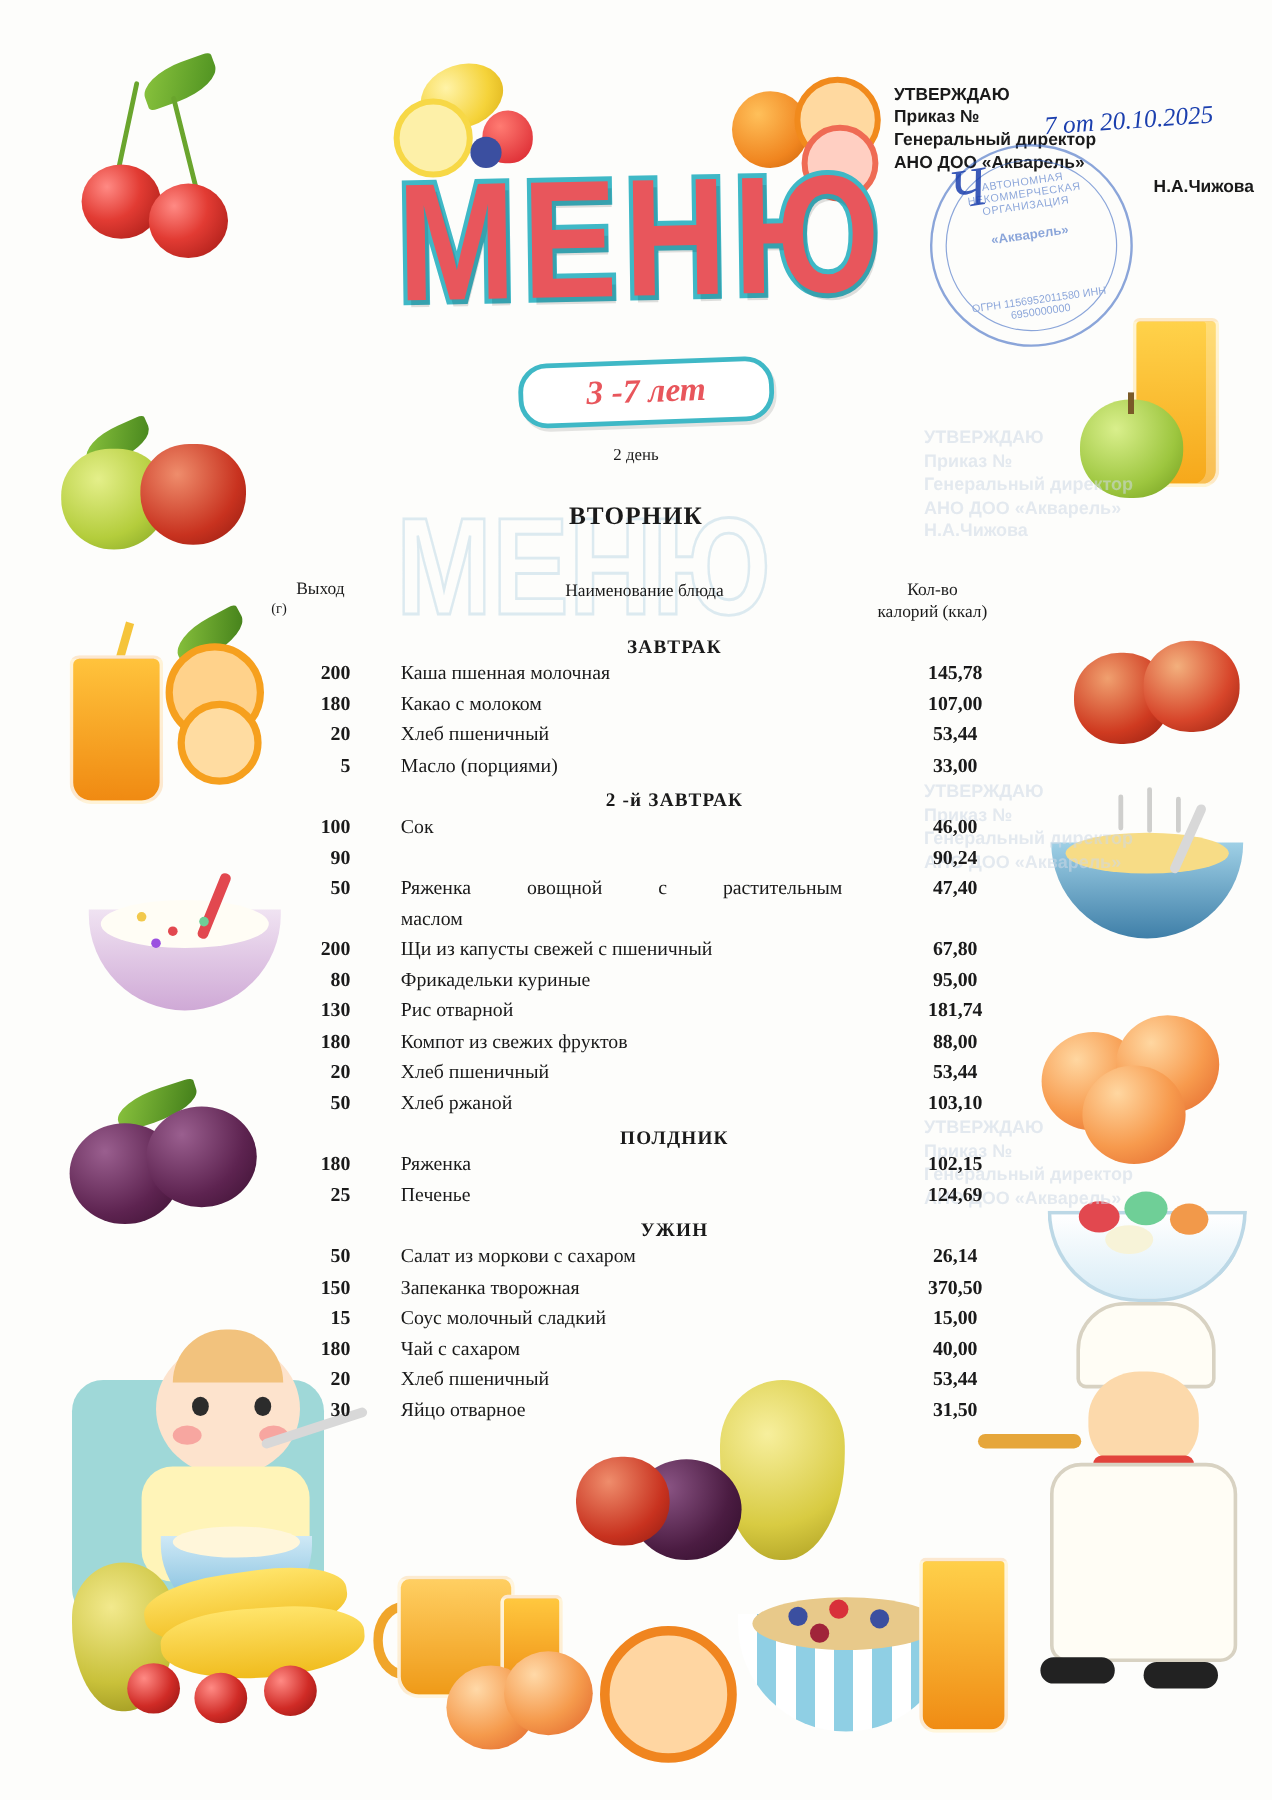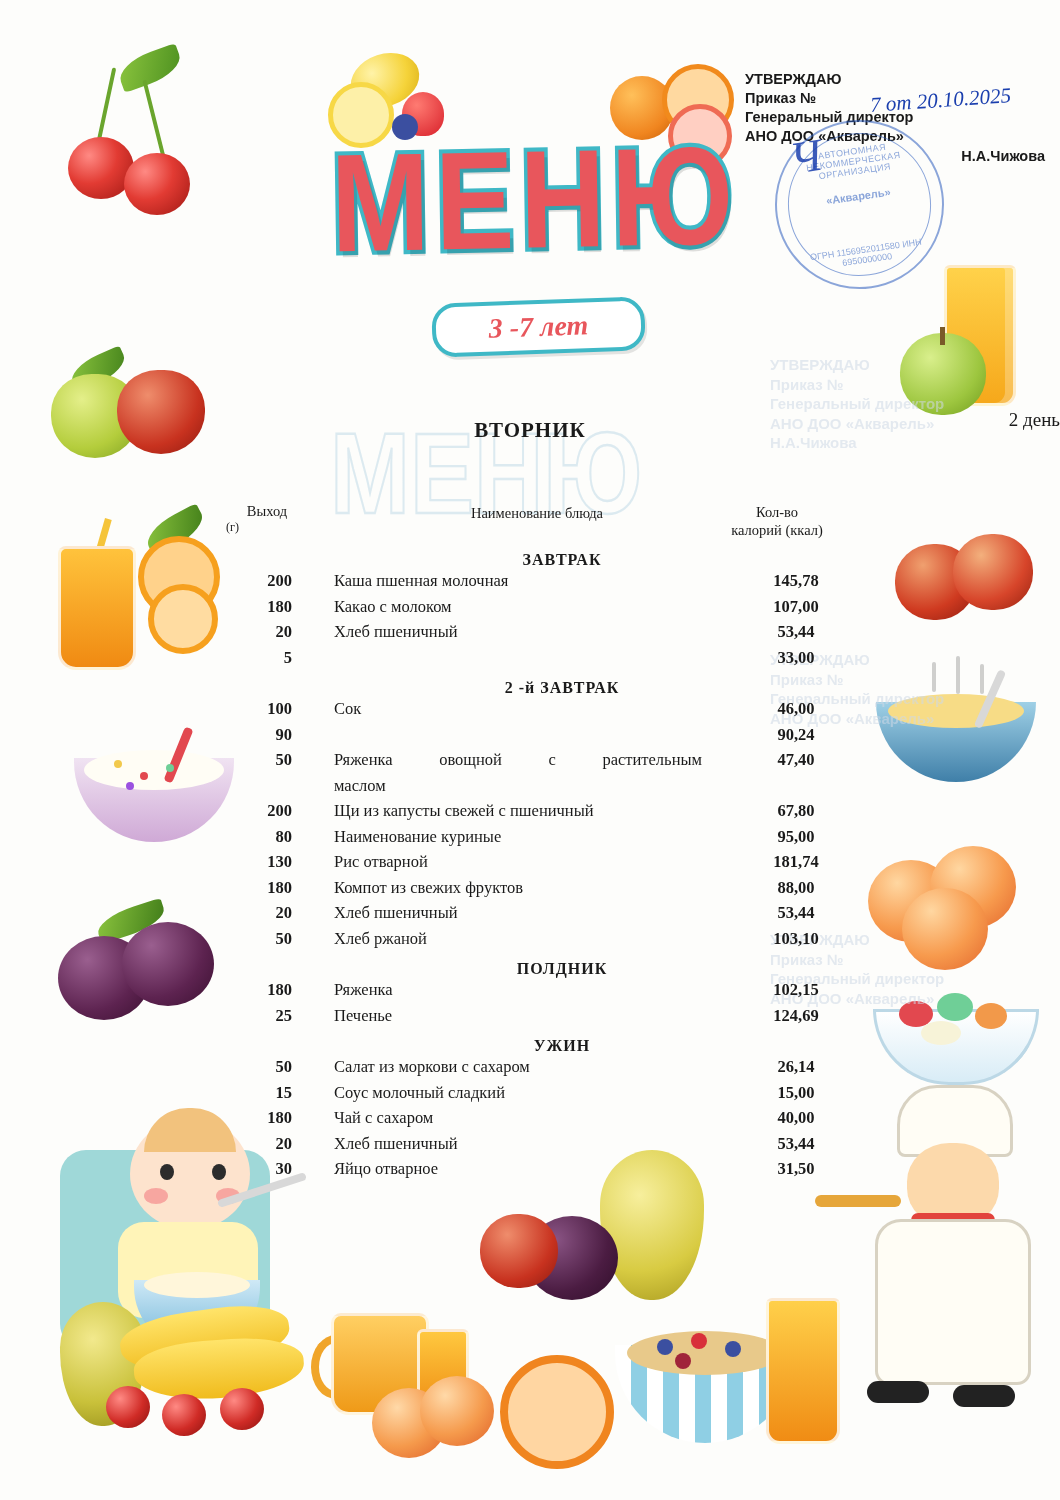--- a/index.html
+++ b/index.html
@@ -80,26 +80,26 @@
     box-shadow:2px 3px 0 rgba(0,0,0,.10);
     display:flex;align-items:center;justify-content:center;
     transform:rotate(-2deg);
   }
   .age-badge span{
     font-family:"Liberation Serif", serif;
     font-style:italic;font-weight:bold;font-size:28px;color:#e8565c;
   }
 
   
-  .day-num{position:absolute;left:0;right:0;top:409px;text-align:right;font-size:19px;}
+  .day-num{position:absolute;left:0;right:0;top:372px;text-align:center;font-size:14px;}
   .day-name{position:absolute;left:0;right:0;top:418px;text-align:center;font-size:21px;font-weight:bold;letter-spacing:1px;}
 
   
   .tbl{position:absolute;left:222px;top:483px;width:620px;}
-  .hdr{position:relative;height:42px;font-size:14.5px;margin-top:20px;}
+  .hdr{position:relative;height:42px;font-size:14.5px;}
   .hdr .h-out{position:absolute;left:0;top:0;width:90px;text-align:center;}
   .hdr .h-out small{display:block;text-align:left;padding-left:4px;}
   .hdr .h-name{position:absolute;left:190px;top:2px;width:250px;text-align:center;}
   .hdr .h-cal{position:absolute;right:-10px;top:0;width:150px;text-align:center;line-height:1.25;}
 
   .meal-head{
     text-align:center;font-weight:bold;font-size:16px;
     letter-spacing:1px;margin:6px 0 2px 0;padding-left:60px;
   }
   .row{position:relative;height:25.5px;font-size:16.5px;}
@@ -530,20 +530,21 @@
           <div class="nm">Какао с молоком</div>
           <div class="cal">107,00</div>
         </div>
         <div class="row">
           <div class="out">20</div>
           <div class="nm">Хлеб пшеничный</div>
           <div class="cal">53,44</div>
         </div>
         <div class="row">
           <div class="out">5</div>
+          <div class="nm">Масло (порциями)</div>
           <div class="cal">33,00</div>
         </div>
         <div class="meal-head">2 -й ЗАВТРАК</div>
         <div class="row">
           <div class="out">100</div>
           <div class="nm">Сок</div>
           <div class="cal">46,00</div>
         </div>
         <div class="row">
           <div class="out">90</div>
@@ -557,21 +558,21 @@
         <div class="row cont">
           <div class="nm">маслом</div>
         </div>
         <div class="row">
           <div class="out">200</div>
           <div class="nm">Щи из капусты свежей с пшеничный</div>
           <div class="cal">67,80</div>
         </div>
         <div class="row">
           <div class="out">80</div>
-          <div class="nm">Наименование куриные</div>
+          <div class="nm">Фрикадельки куриные</div>
           <div class="cal">95,00</div>
         </div>
         <div class="row">
           <div class="out">130</div>
           <div class="nm">Рис отварной</div>
           <div class="cal">181,74</div>
         </div>
         <div class="row">
           <div class="out">180</div>
           <div class="nm">Компот из свежих фруктов</div>
@@ -598,20 +599,25 @@
           <div class="nm">Печенье</div>
           <div class="cal">124,69</div>
         </div>
         <div class="meal-head">УЖИН</div>
         <div class="row">
           <div class="out">50</div>
           <div class="nm">Салат из моркови с сахаром</div>
           <div class="cal">26,14</div>
         </div>
         <div class="row">
+          <div class="out">150</div>
+          <div class="nm">Запеканка творожная</div>
+          <div class="cal">370,50</div>
+        </div>
+        <div class="row">
           <div class="out">15</div>
           <div class="nm">Соус молочный сладкий</div>
           <div class="cal">15,00</div>
         </div>
         <div class="row">
           <div class="out">180</div>
           <div class="nm">Чай с сахаром</div>
           <div class="cal">40,00</div>
         </div>
         <div class="row">

